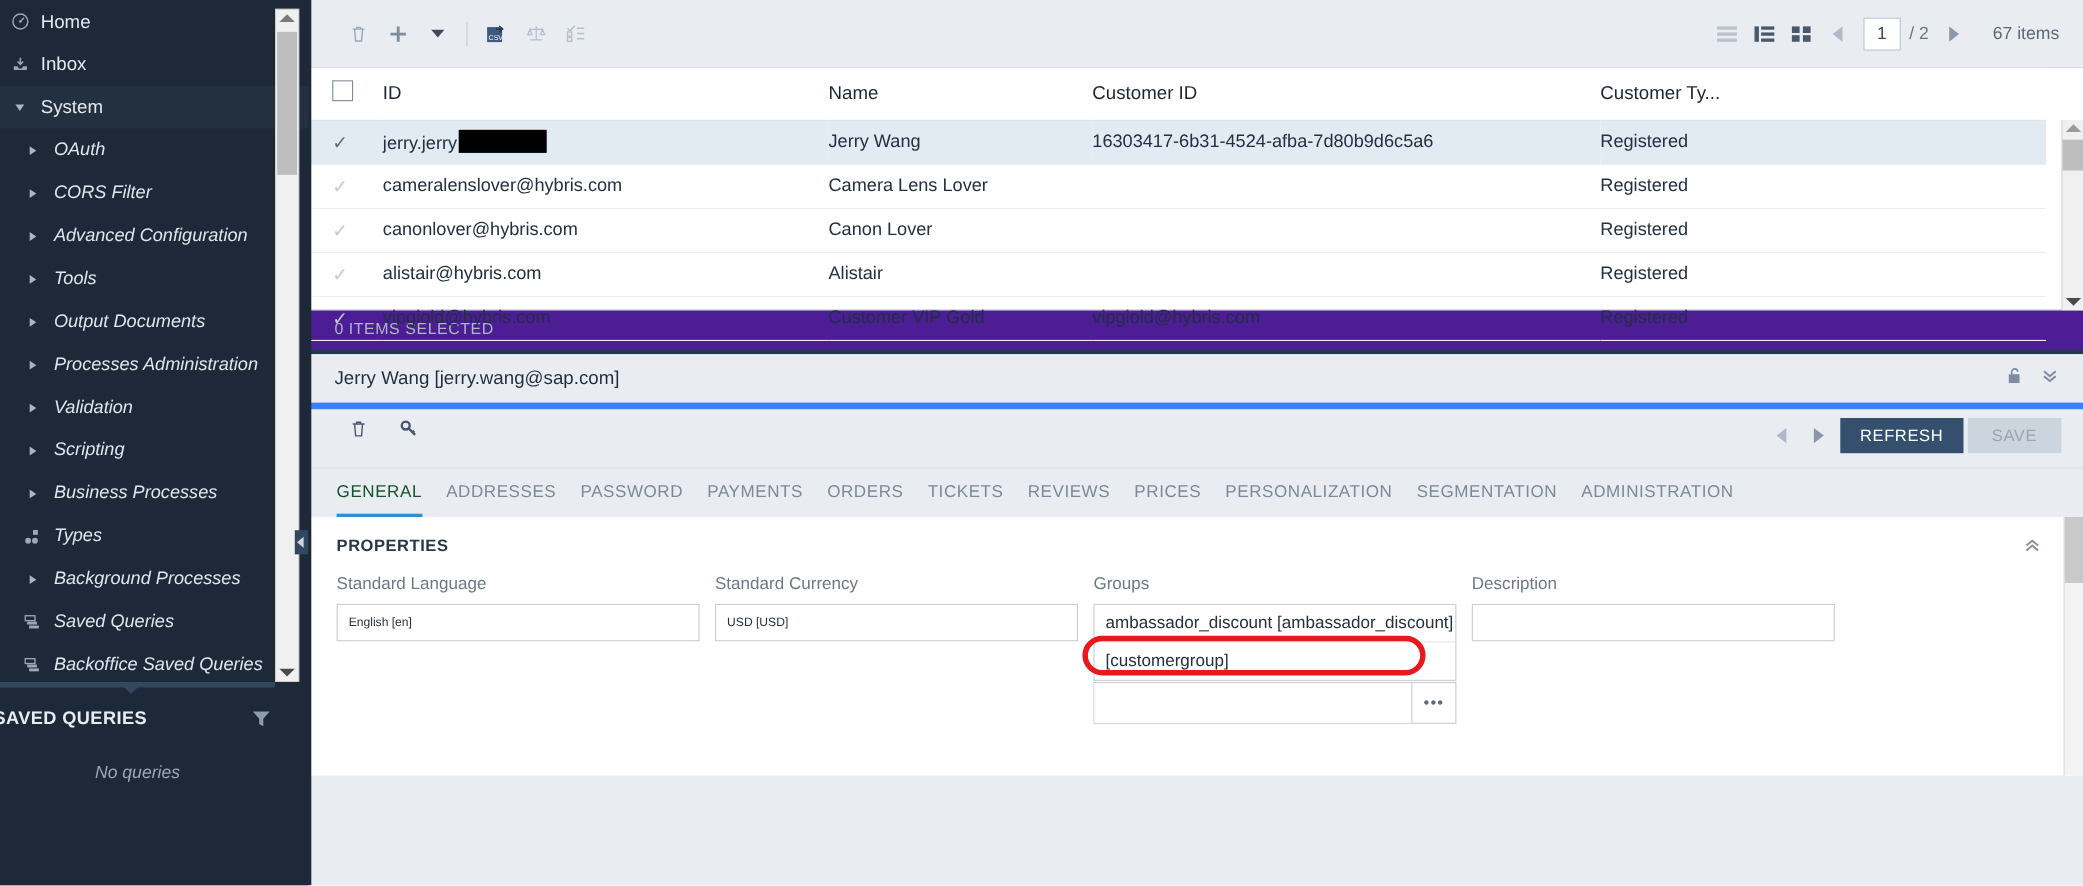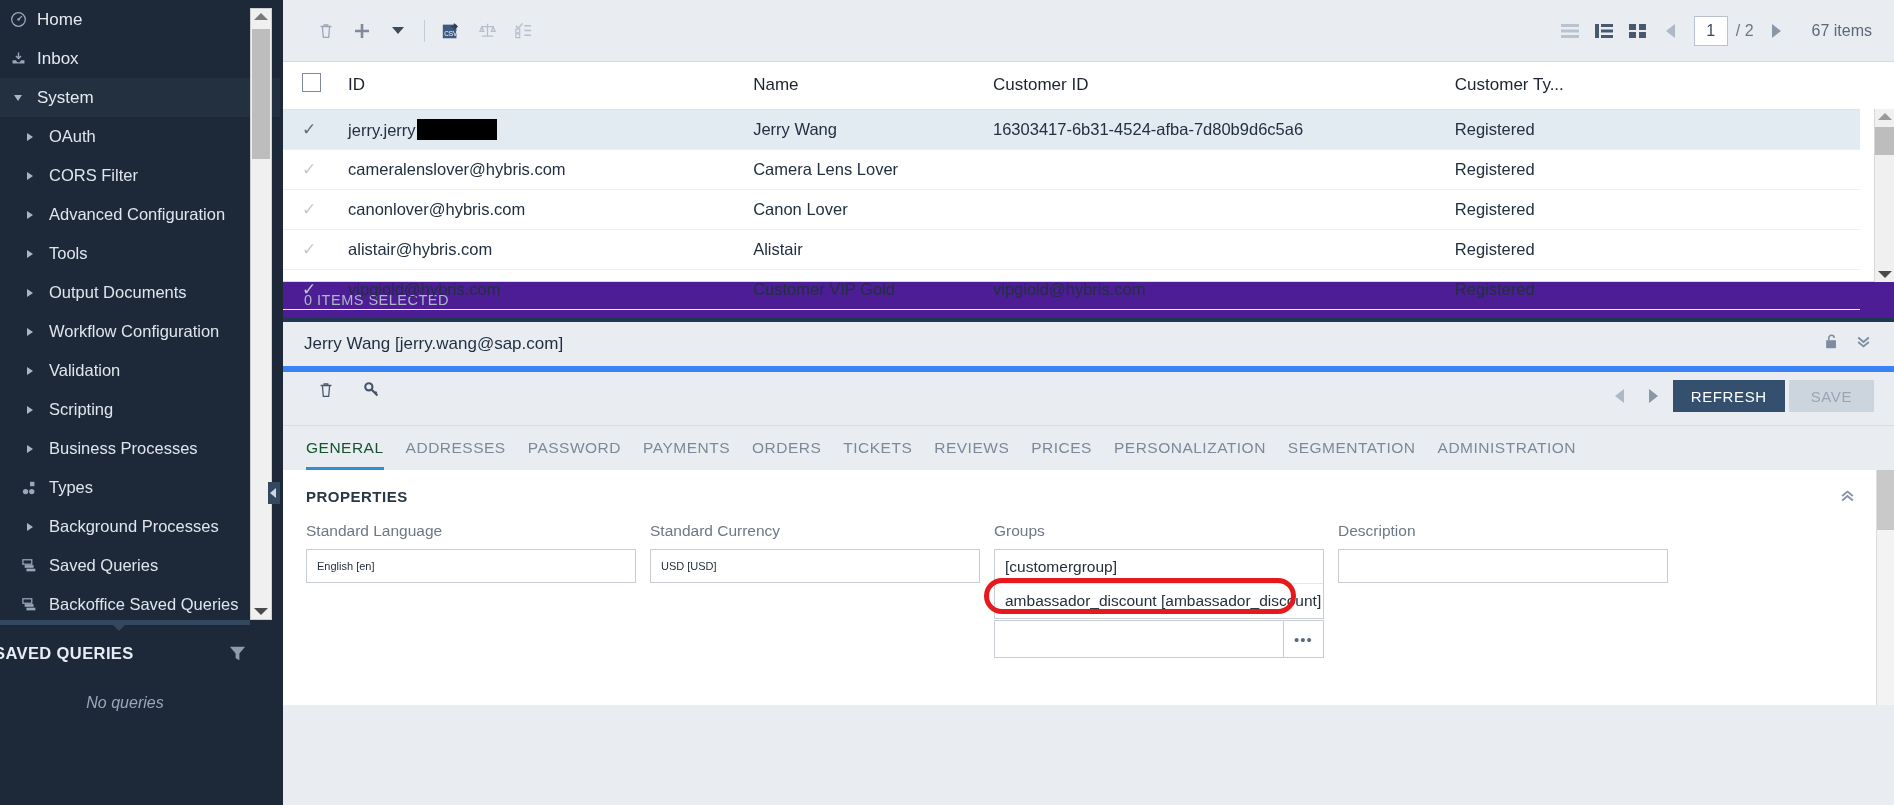--- a/index.html
+++ b/index.html
@@ -27,21 +27,21 @@
     cursor: pointer;
   }
   .nav-item.lvl0 { padding-left: 6px; }
   .nav-item.lvl1 { padding-left: 18px; font-size: 16.5px; }
   .nav-item.active-parent { background: #22303f; }
   .nav-item .nicon {
     width: 24px; display: inline-flex; align-items: center; justify-content: center;
     flex: 0 0 24px; color: #9aa7b8; margin-right: 7px;
   }
   .nav-item .nlabel { color: #e4e9ef; }
-  .nav-item.lvl1 .nlabel { color: #dfe5ec; }
+  .nav-item.lvl1 .nlabel { color: #dfe5ec; font-style: italic; }
   .caret-right { width: 0; height: 0; border-left: 6px solid #aab6c6; border-top: 4.5px solid transparent; border-bottom: 4.5px solid transparent; }
   .caret-down { width: 0; height: 0; border-top: 6px solid #aab6c6; border-left: 4.5px solid transparent; border-right: 4.5px solid transparent; }
 
   
   .sb-scroll {
     position: absolute; left: 250px; top: 8px; width: 22px; height: 612px;
     background: #f0f0f0; border: 1px solid #cfcfcf;
   }
   .sb-scroll .arrow-up {
     position: absolute; left: 50%; top: 4px; transform: translateX(-50%);
@@ -275,21 +275,21 @@
       <div class="nav-item lvl1">
         <span class="nicon">
             <span class="caret-right"></span>
           </span>
         <span class="nlabel">Output Documents</span>
       </div>
       <div class="nav-item lvl1">
         <span class="nicon">
             <span class="caret-right"></span>
           </span>
-        <span class="nlabel">Workflow Configuration</span>
+        <span class="nlabel">Processes Administration</span>
       </div>
       <div class="nav-item lvl1">
         <span class="nicon">
             <span class="caret-right"></span>
           </span>
         <span class="nlabel">Validation</span>
       </div>
       <div class="nav-item lvl1">
         <span class="nicon">
             <span class="caret-right"></span>
@@ -582,22 +582,22 @@
           <div class="field">
             <label class="flabel">Standard Currency</label>
             <div class="finput">
               <span>USD [USD]</span>
             </div>
           </div>
 
           <div class="field">
             <label class="flabel">Groups</label>
             <div class="group-list">
+              <div class="group-row">ambassador_discount [ambassador_discount]</div>
               <div class="group-row">[customergroup]</div>
-              <div class="group-row">ambassador_discount [ambassador_discount]</div>
             </div>
             <div class="group-input-row">
               <input class="group-input" value="" style="">
               <div class="group-dots">•••</div>
             </div>
             <div class="red-highlight"></div>
           </div>
 
           <div class="field w-desc">
             <label class="flabel">Description</label>

